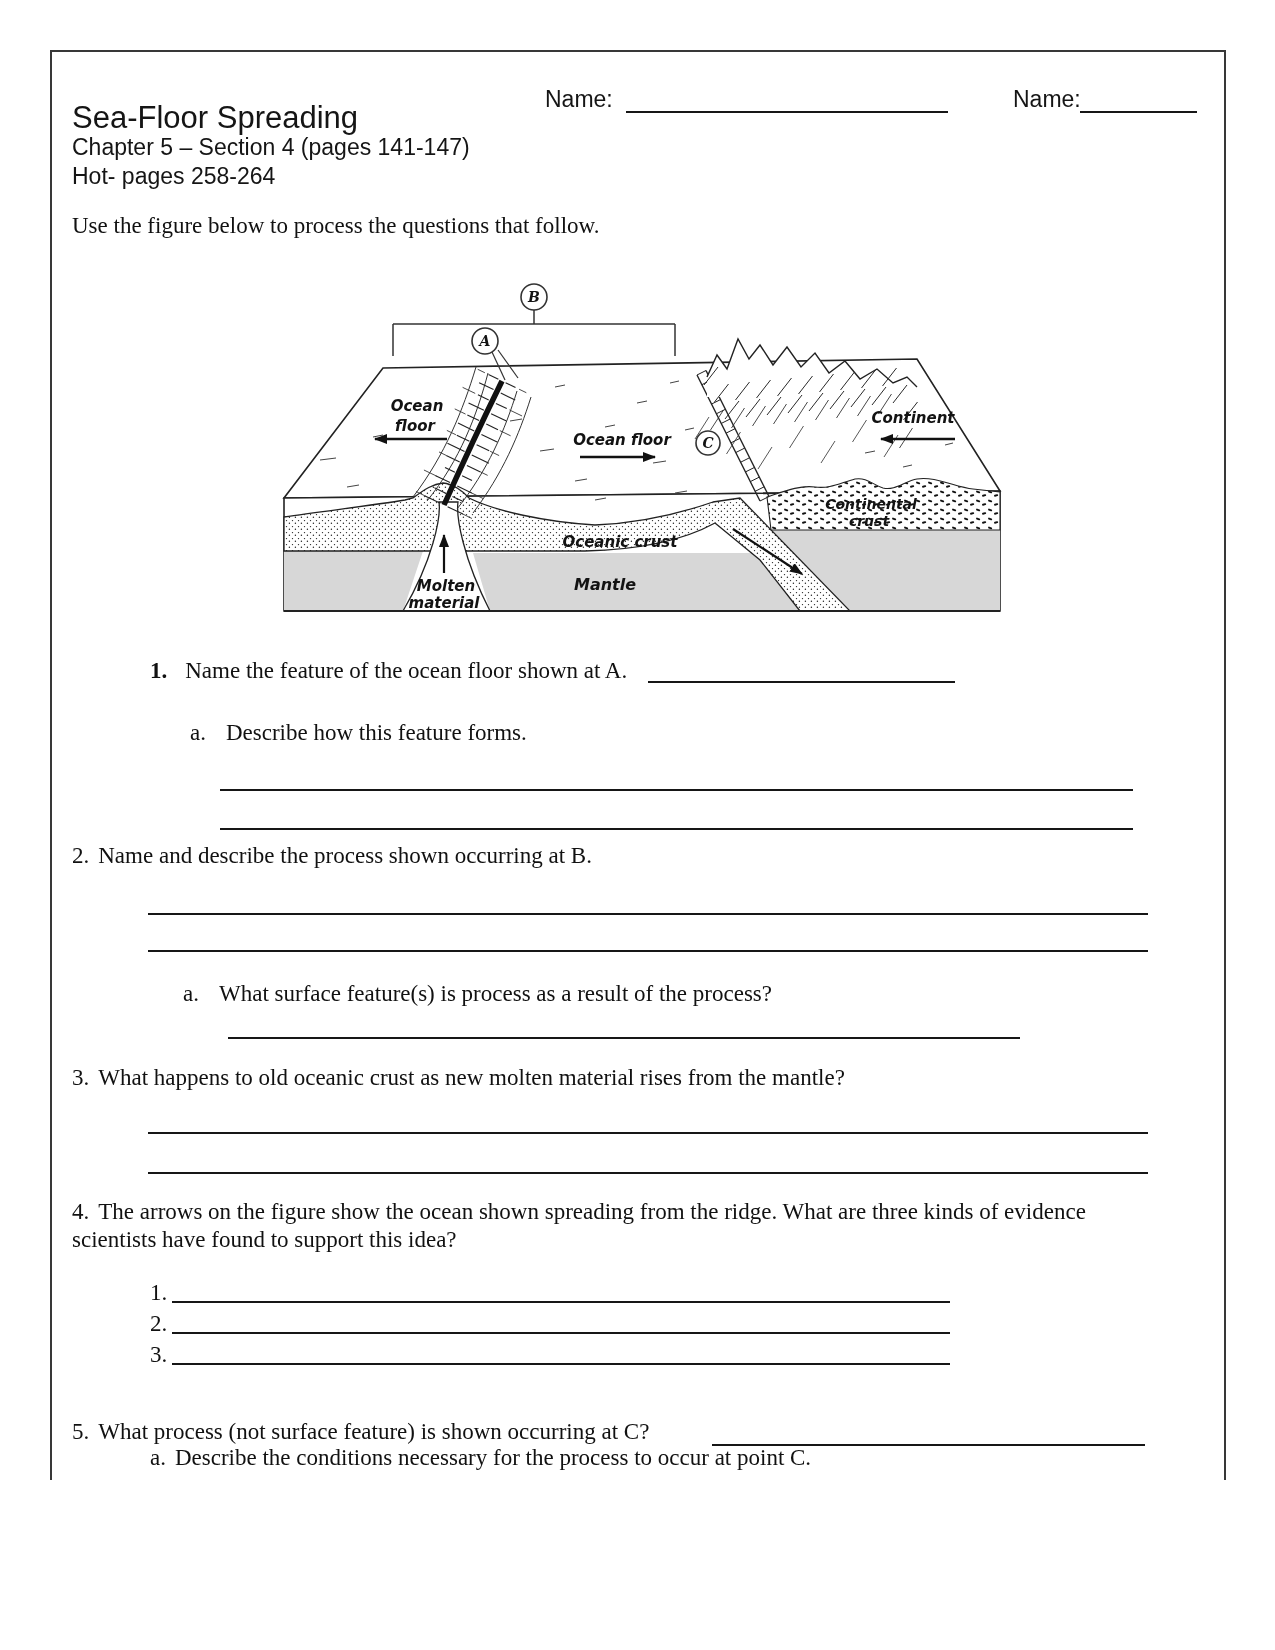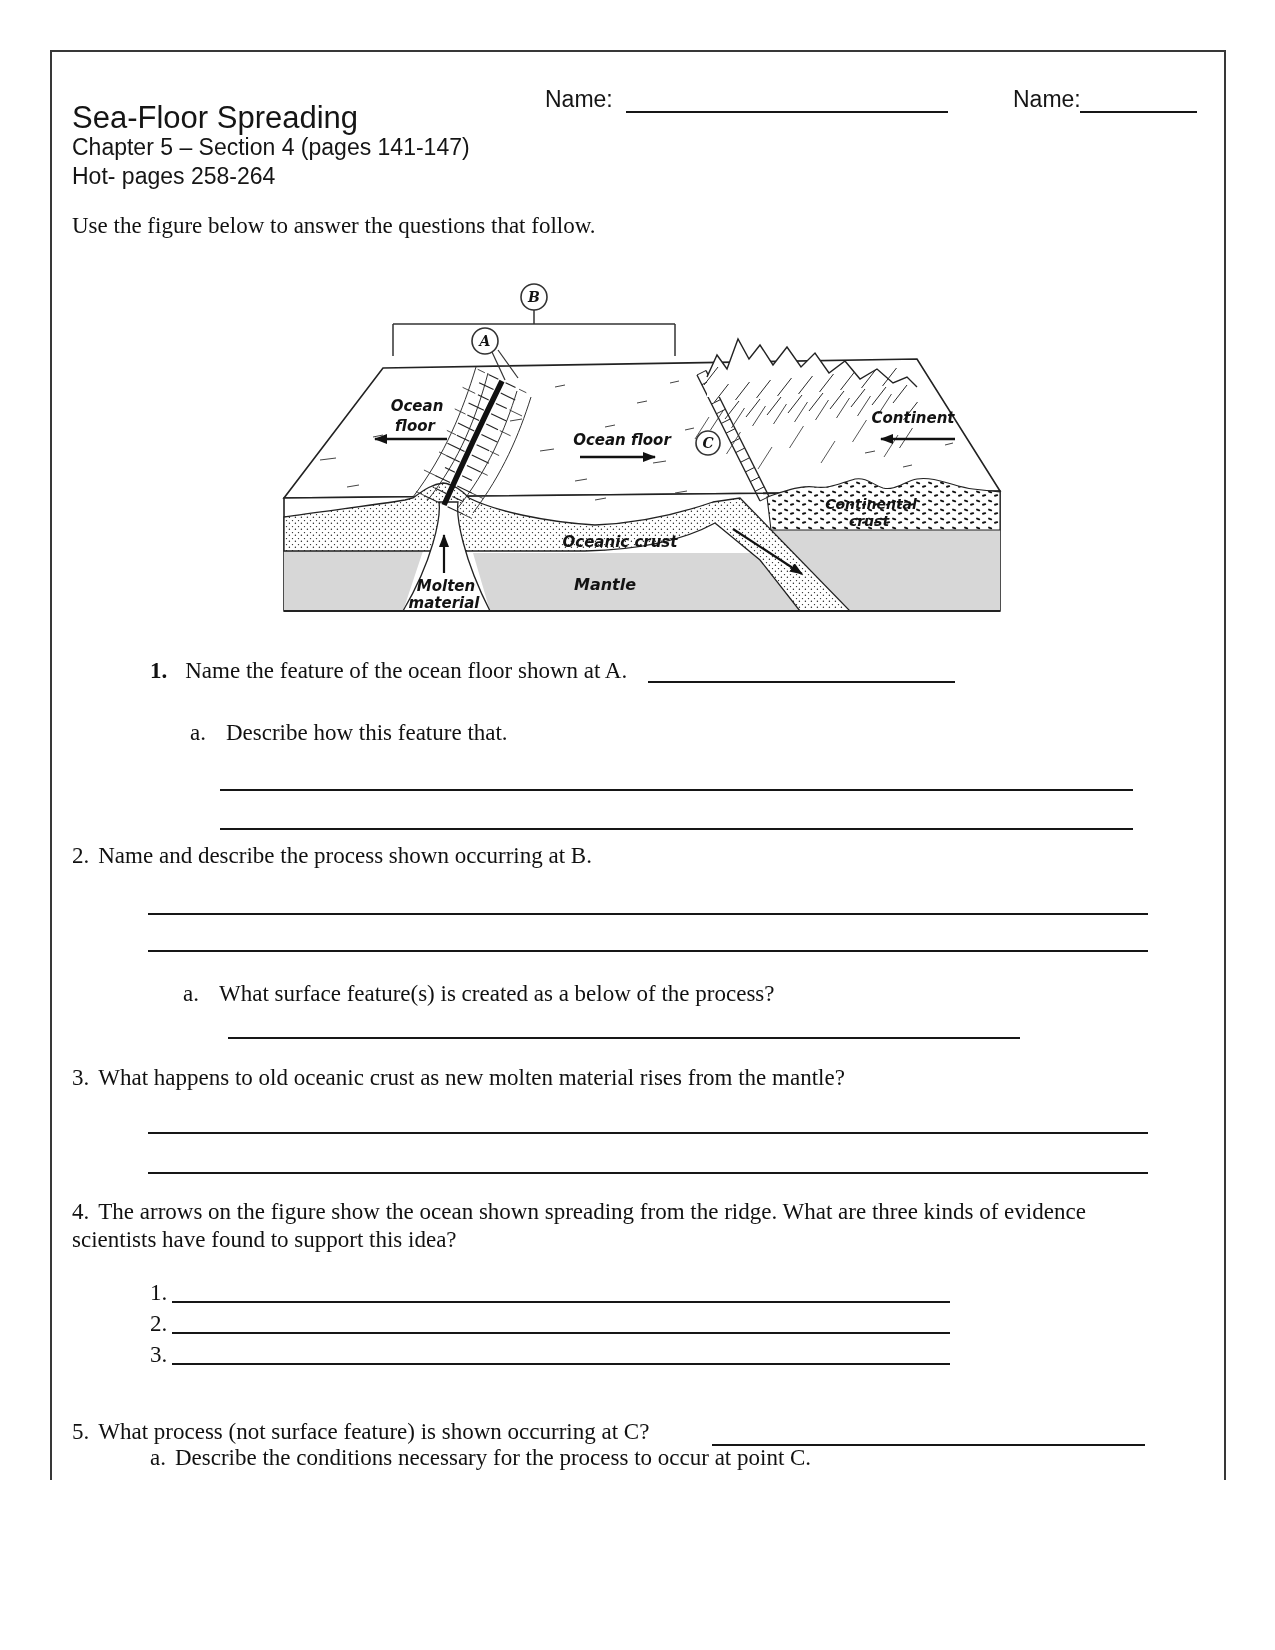--- a/index.html
+++ b/index.html
@@ -27,21 +27,21 @@
   <div class="abs inner-border"></div>
 
   <div class="abs sans23" style="left:545px;top:86px;">Name:</div>
   <div class="abs aline" style="left:626px;top:111px;width:322px;"></div>
   <div class="abs sans23" style="left:1013px;top:86px;">Name:</div>
   <div class="abs aline" style="left:1080px;top:111px;width:117px;"></div>
 
   <div class="abs title" style="left:72px;top:100px;">Sea-Floor Spreading</div>
   <div class="abs sans23" style="left:72px;top:134px;">Chapter 5 – Section 4 (pages 141-147)</div>
   <div class="abs sans23" style="left:72px;top:163px;">Hot- pages 258-264</div>
-  <div class="abs serif" style="left:72px;top:213px;">Use the figure below to answer the questions that follow.</div>
+  <div class="abs serif" style="left:72px;top:213px;">Use the figure below to process the questions that follow.</div>
 
   <svg id="fig" class="abs" style="left:255px;top:255px;" width="760" height="360" viewBox="0 0 760 360">
     <defs>
       <pattern id="stip" width="6" height="6" patternUnits="userSpaceOnUse">
         <rect width="6" height="6" fill="#ffffff"></rect>
         <circle cx="1.5" cy="1.6" r="0.7" fill="#222"></circle>
         <circle cx="4.4" cy="4.2" r="0.7" fill="#222"></circle>
       </pattern>
       <pattern id="cdots" width="12" height="9" patternUnits="userSpaceOnUse">
         <rect width="12" height="9" fill="#ffffff"></rect>
@@ -237,33 +237,33 @@
       <text class="callout" x="453" y="193" text-anchor="middle" stroke="none">C</text>
     </g>
   </svg>
 
   <div class="abs serif" style="left:112px;top:658px;margin-left:38px;">
     <span class="qnum q1num">1.</span><span>Name the feature of the ocean floor shown at A.</span>
   </div>
   <div class="abs aline" style="left:648px;top:681px;width:307px;"></div>
 
   <div class="abs serif" style="left:190px;top:720px;">
-    <span class="qlet">a.</span><span>Describe how this feature that.</span>
+    <span class="qlet">a.</span><span>Describe how this feature forms.</span>
   </div>
   <div class="abs aline" style="left:220px;top:789px;width:913px;"></div>
   <div class="abs aline" style="left:220px;top:828px;width:913px;"></div>
 
   <div class="abs serif" style="left:72px;top:843px;">
     <span class="qnum gap8">2.</span><span>Name and describe the process shown occurring at B.</span>
   </div>
   <div class="abs aline" style="left:148px;top:913px;width:1000px;"></div>
   <div class="abs aline" style="left:148px;top:950px;width:1000px;"></div>
 
   <div class="abs serif" style="left:183px;top:981px;">
-    <span class="qlet">a.</span><span>What surface feature(s) is created as a below of the process?</span>
+    <span class="qlet">a.</span><span>What surface feature(s) is process as a result of the process?</span>
   </div>
   <div class="abs aline" style="left:228px;top:1037px;width:792px;"></div>
 
   <div class="abs serif" style="left:72px;top:1065px;">
     <span class="qnum gap8">3.</span><span>What happens to old oceanic crust as new molten material rises from the mantle?</span>
   </div>
   <div class="abs aline" style="left:148px;top:1132px;width:1000px;"></div>
   <div class="abs aline" style="left:148px;top:1172px;width:1000px;"></div>
 
   <div class="abs serif" style="left:72px;top:1198px;width:1092px;line-height:28px;">

